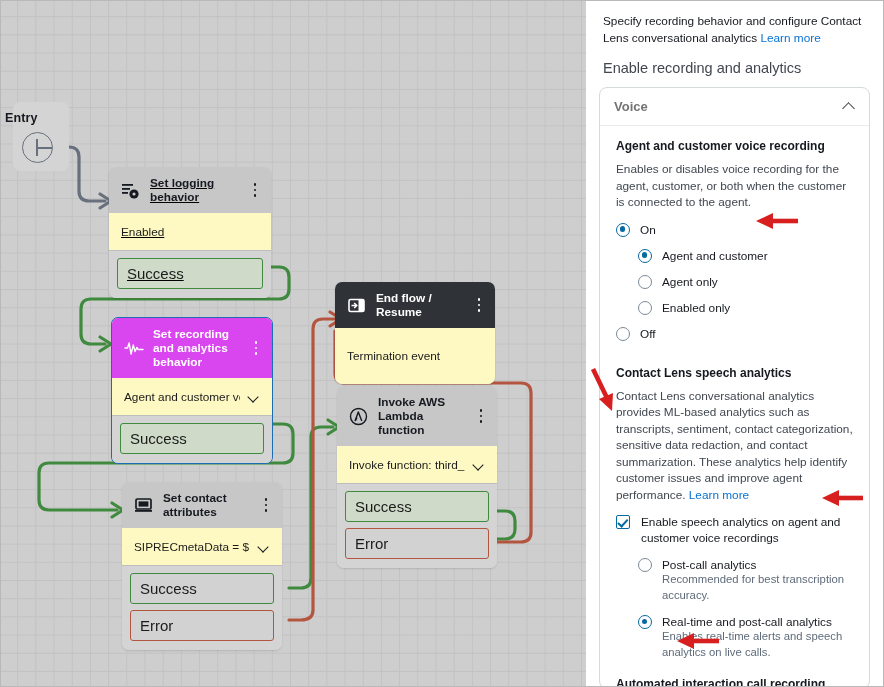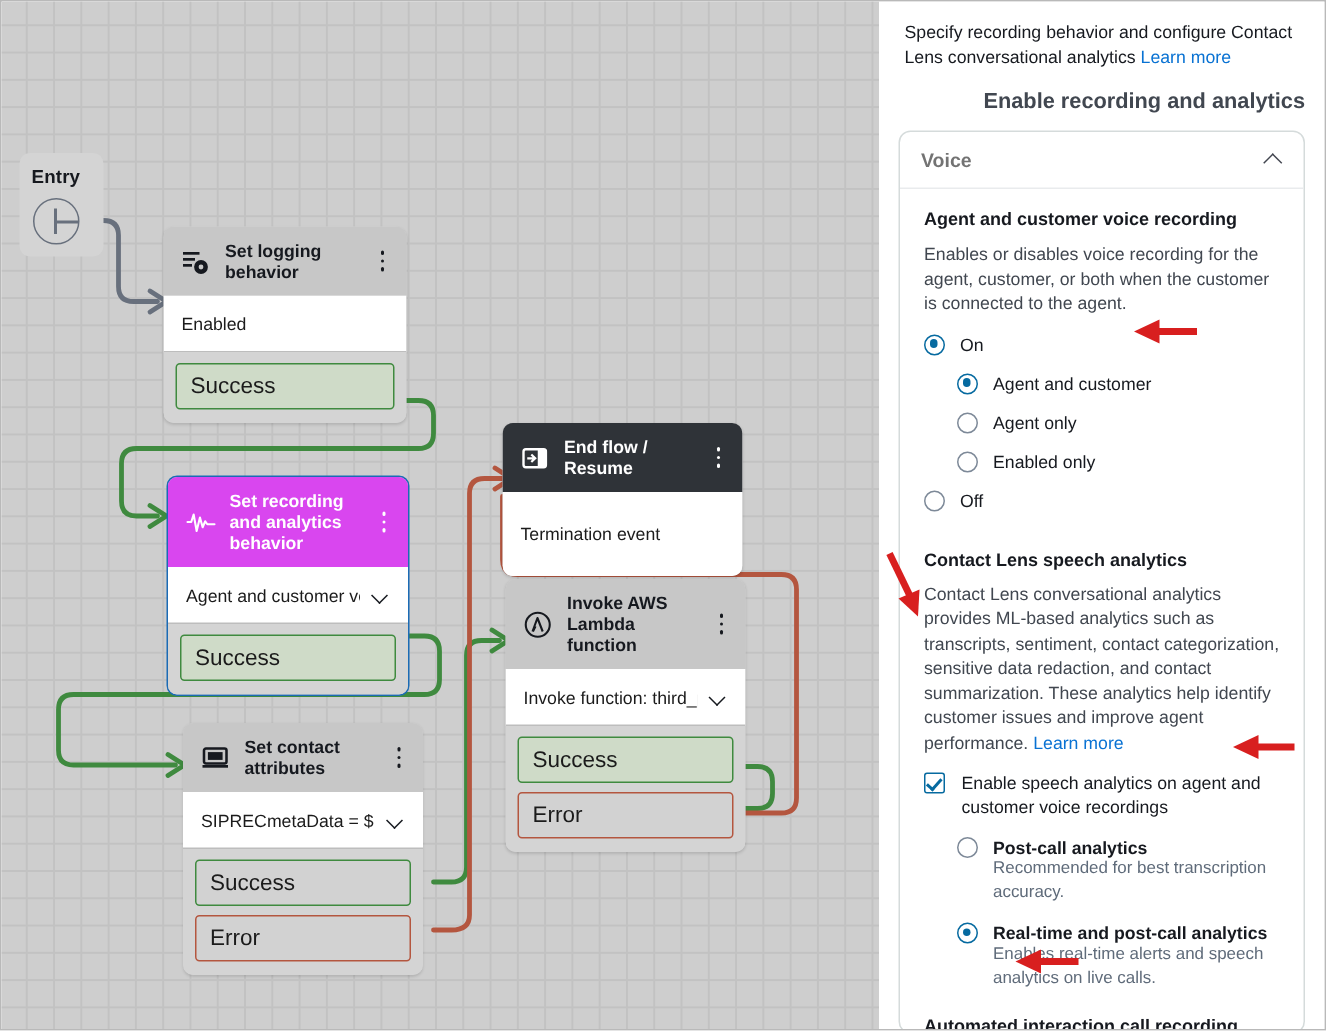--- a/index.html
+++ b/index.html
@@ -37,21 +37,21 @@
   
   .entry-box {
     position: absolute;
     left: 12px; top: 101px;
     width: 56px; height: 69px;
     background: #d4d4d4;
     border-radius: 7px;
   }
   .entry-label {
     position: absolute;
-    left: 20px; top: 110px;
+    left: 4px; top: 110px;
     font-size: 12.5px; font-weight: bold; color: #16191f;
     letter-spacing: .1px;
   }
   .entry-circle {
     position: absolute;
     left: 21px; top: 131px;
     width: 31px; height: 31px;
     border: 1.6px solid #68707d;
     border-radius: 50%;
   }
@@ -106,21 +106,21 @@
   .kebab {
     flex: 0 0 12px; width: 12px; height: 20px;
     display: flex; flex-direction: column; justify-content: center;
     align-items: center; gap: 2.6px;
     cursor: pointer;
   }
   .kebab i { display: block; width: 2.9px; height: 2.9px; border-radius: 50%; background: #16191f; }
   .node-header.dark .kebab i, .node-header.teal .kebab i { background: #ffffff; }
 
   .node-body {
-    background: #ffffff;
+    background: #fef9c3;
     padding: 11px 12px;
     font-size: 11.8px; color: #1b1b1b;
     display: flex; align-items: center;
     border-bottom: 1px solid #bdbdbd;
     min-height: 38px;
   }
   .node-body span.txt { flex: 1 1 auto; white-space: nowrap; overflow: hidden; }
   .chev-dn {
     flex: 0 0 12px; margin-left: 8px;
     width: 12px; height: 12px; position: relative;
@@ -151,23 +151,22 @@
     padding: 12px 13px 4px 13px;
     position: relative;
     overflow: hidden;
   }
   .p-intro {
     font-size: 11.8px; color: #16191f; line-height: 17px;
     margin: 0 0 13px 4px;
   }
   a.lnk { color: #0972d3; text-decoration: none; cursor: pointer; }
   .p-h2 {
-    font-size: 14.5px; color: #414750; font-weight: bold;
+    font-size: 14.5px; color: #414750; font-weight: normal;
     margin: 0 0 11px 4px;
-    text-align: right;
   }
   .container {
     border: 1px solid #d5dbdb;
     border-radius: 8px;
     background: #fff;
     overflow: hidden;
     height: 602px;
   }
   .container-head {
     display: flex; align-items: center;
@@ -195,21 +194,21 @@
     flex: 0 0 14px; width: 14px; height: 14px; border-radius: 50%;
     border: 1.6px solid #7d8998; background: #fff;
     margin-right: 10px; margin-top: 1px; position: relative;
   }
   .radio.on { border-color: #066aa0; }
   .radio.on:after {
     content: ""; position: absolute; left: 2.6px; top: 2.6px;
     width: 5.6px; height: 5.6px; border-radius: 50%; background: #066aa0;
   }
   .radio-lbl { font-size: 11.8px; color: #16191f; line-height: 16px; }
-  .radio-lbl.bold { font-weight: bold; }
+  .radio-lbl.bold { font-weight: normal; }
   .hint { font-size: 11.3px; color: #5f6b7a; line-height: 16px; margin: -6px 0 11px 46px; }
 
   .check-row { display: flex; align-items: flex-start; margin-bottom: 11px; cursor: pointer; }
   .cbox {
     flex: 0 0 14px; width: 14px; height: 14px; border-radius: 2px;
     border: 1.6px solid #066aa0; background: #fff;
     margin-right: 11px; margin-top: 1px; position: relative;
   }
   .cbox:after {
     content: ""; position: absolute; left: 3.3px; top: 1px;
@@ -248,21 +247,21 @@
 
       <path d="M 492 510 L 504 510 Q 514 510 514 520 L 514 528 Q 514 538 504 538 L 496 538" stroke="#3f8a3f" stroke-width="3.2" fill="none" stroke-linecap="round"></path>
 
       <path d="M 492 541 L 520 541 Q 530 541 530 531 L 530 392 Q 530 382 520 382 L 344 382 Q 334 382 334 372 L 334 330" stroke="#b4563f" stroke-width="3.2" fill="none" stroke-linecap="round"></path>
     </svg>
 
     <div class="entry-box"></div>
     <div class="entry-label">Entry</div>
     <div class="entry-circle"></div>
 
-    <div class="node" style="left:108px; top:150px; width:162px;">
+    <div class="node" style="left:108px; top:166px; width:162px;text-decoration:underline;">
       <div class="node-header gray">
         <span class="node-icon">
           <svg width="19" height="19" viewBox="0 0 19 19">
             <rect x="1" y="3" width="11" height="1.8" fill="#16191f"></rect>
             <rect x="1" y="7" width="8" height="1.8" fill="#16191f"></rect>
             <rect x="1" y="11" width="6" height="1.8" fill="#16191f"></rect>
             <circle cx="13" cy="13" r="4.6" fill="#16191f"></circle>
             <circle cx="13" cy="13" r="1.6" fill="#c7c7c7"></circle>
           </svg>
         </span>

